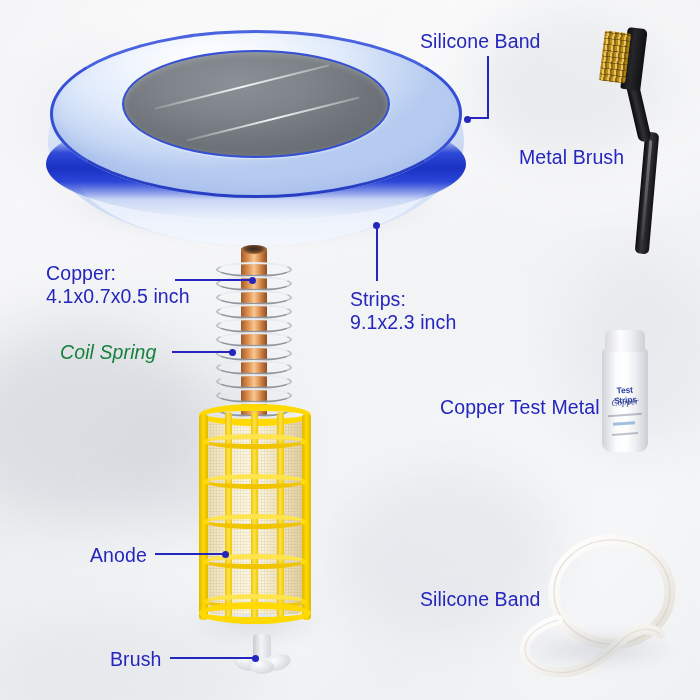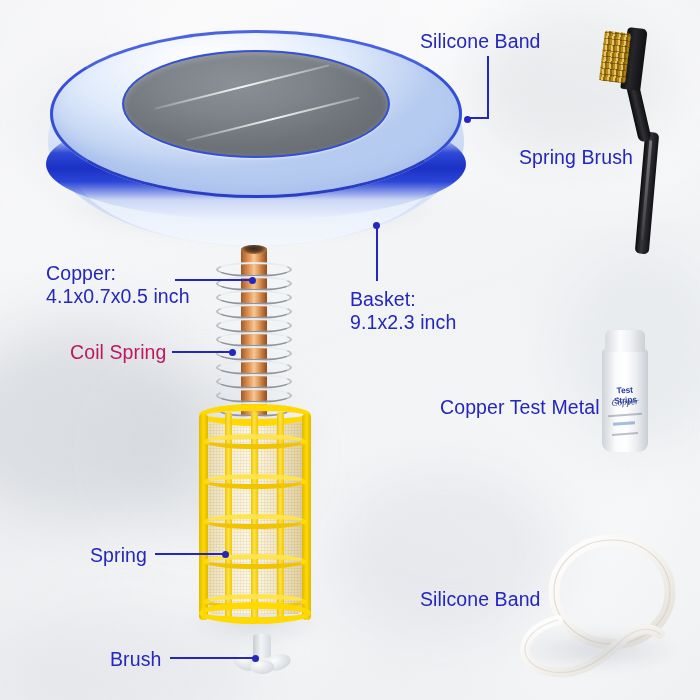--- a/index.html
+++ b/index.html
@@ -409,35 +409,35 @@
       <path d="M 58 86 C 20 96 14 126 44 136 C 76 146 104 124 120 108 C 134 94 150 92 160 100" fill="none" stroke="url(#sbg)" stroke-width="10" stroke-linecap="round"></path>
       <path d="M 58 86 C 20 96 14 126 44 136 C 76 146 104 124 120 108 C 134 94 150 92 160 100" fill="none" stroke="rgba(205,200,190,.45)" stroke-width="1.1" stroke-linecap="round"></path>
     </svg>
   </div>
 
   <div id="annotations">
       <div class="lead v" style="left: 487px; top: 56px; height: 62px; background: rgb(36, 38, 189);"></div>
       <div class="lead h" style="left: 467px; top: 117px; width: 22px; background: rgb(36, 38, 189);"></div>
       <div class="dot" style="left: 463.5px; top: 115.5px; background: rgb(36, 38, 189);"></div>
       <div class="lbl" style="left: 420px; top: 30px; color: rgb(36, 38, 189);">Silicone Band</div>
-      <div class="lbl" style="left: 519px; top: 146px; color: rgb(36, 38, 189);">Spring Brush</div>
+      <div class="lbl" style="left: 519px; top: 146px; color: rgb(36, 38, 189);">Metal Brush</div>
       <div class="lead h" style="left: 175px; top: 279px; width: 77px; background: rgb(36, 38, 189);"></div>
       <div class="dot" style="left: 248.5px; top: 276.5px; background: rgb(36, 38, 189);"></div>
       <div class="lbl" style="left: 46px; top: 262px; color: rgb(36, 38, 189);">Copper:
 4.1x0.7x0.5 inch</div>
       <div class="lead v" style="left: 376px; top: 224px; height: 57px; background: rgb(36, 38, 189);"></div>
       <div class="dot" style="left: 372.5px; top: 221.5px; background: rgb(36, 38, 189);"></div>
-      <div class="lbl" style="left: 350px; top: 288px; color: rgb(36, 38, 189);">Basket:
+      <div class="lbl" style="left: 350px; top: 288px; color: rgb(36, 38, 189);">Strips:
 9.1x2.3 inch</div>
       <div class="lead h" style="left: 172px; top: 351px; width: 60px; background: rgb(36, 38, 189);"></div>
       <div class="dot" style="left: 228.5px; top: 348.5px; background: rgb(36, 38, 189);"></div>
-      <div class="lbl" style="left: 70px; top: 341px; color: #be185d;">Coil Spring</div>
+      <div class="lbl" style="left: 60px; top: 341px; color: #15803d; font-style: italic;">Coil Spring</div>
       <div class="lbl" style="left: 440px; top: 396px; color: rgb(36, 38, 189);">Copper Test Metal</div>
       <div class="lead h" style="left: 155px; top: 553px; width: 70px; background: rgb(36, 38, 189);"></div>
       <div class="dot" style="left: 221.5px; top: 550.5px; background: rgb(36, 38, 189);"></div>
-      <div class="lbl" style="left: 90px; top: 544px; color: rgb(36, 38, 189);">Spring</div>
+      <div class="lbl" style="left: 90px; top: 544px; color: rgb(36, 38, 189);">Anode</div>
       <div class="lbl" style="left: 420px; top: 588px; color: rgb(36, 38, 189);">Silicone Band</div>
       <div class="lead h" style="left: 170px; top: 657px; width: 85px; background: rgb(36, 38, 189);"></div>
       <div class="dot" style="left: 251.5px; top: 654.5px; background: rgb(36, 38, 189);"></div>
       <div class="lbl" style="left: 110px; top: 648px; color: rgb(36, 38, 189);">Brush</div>
     </div>
 
 </div>
 
 </body></html>

